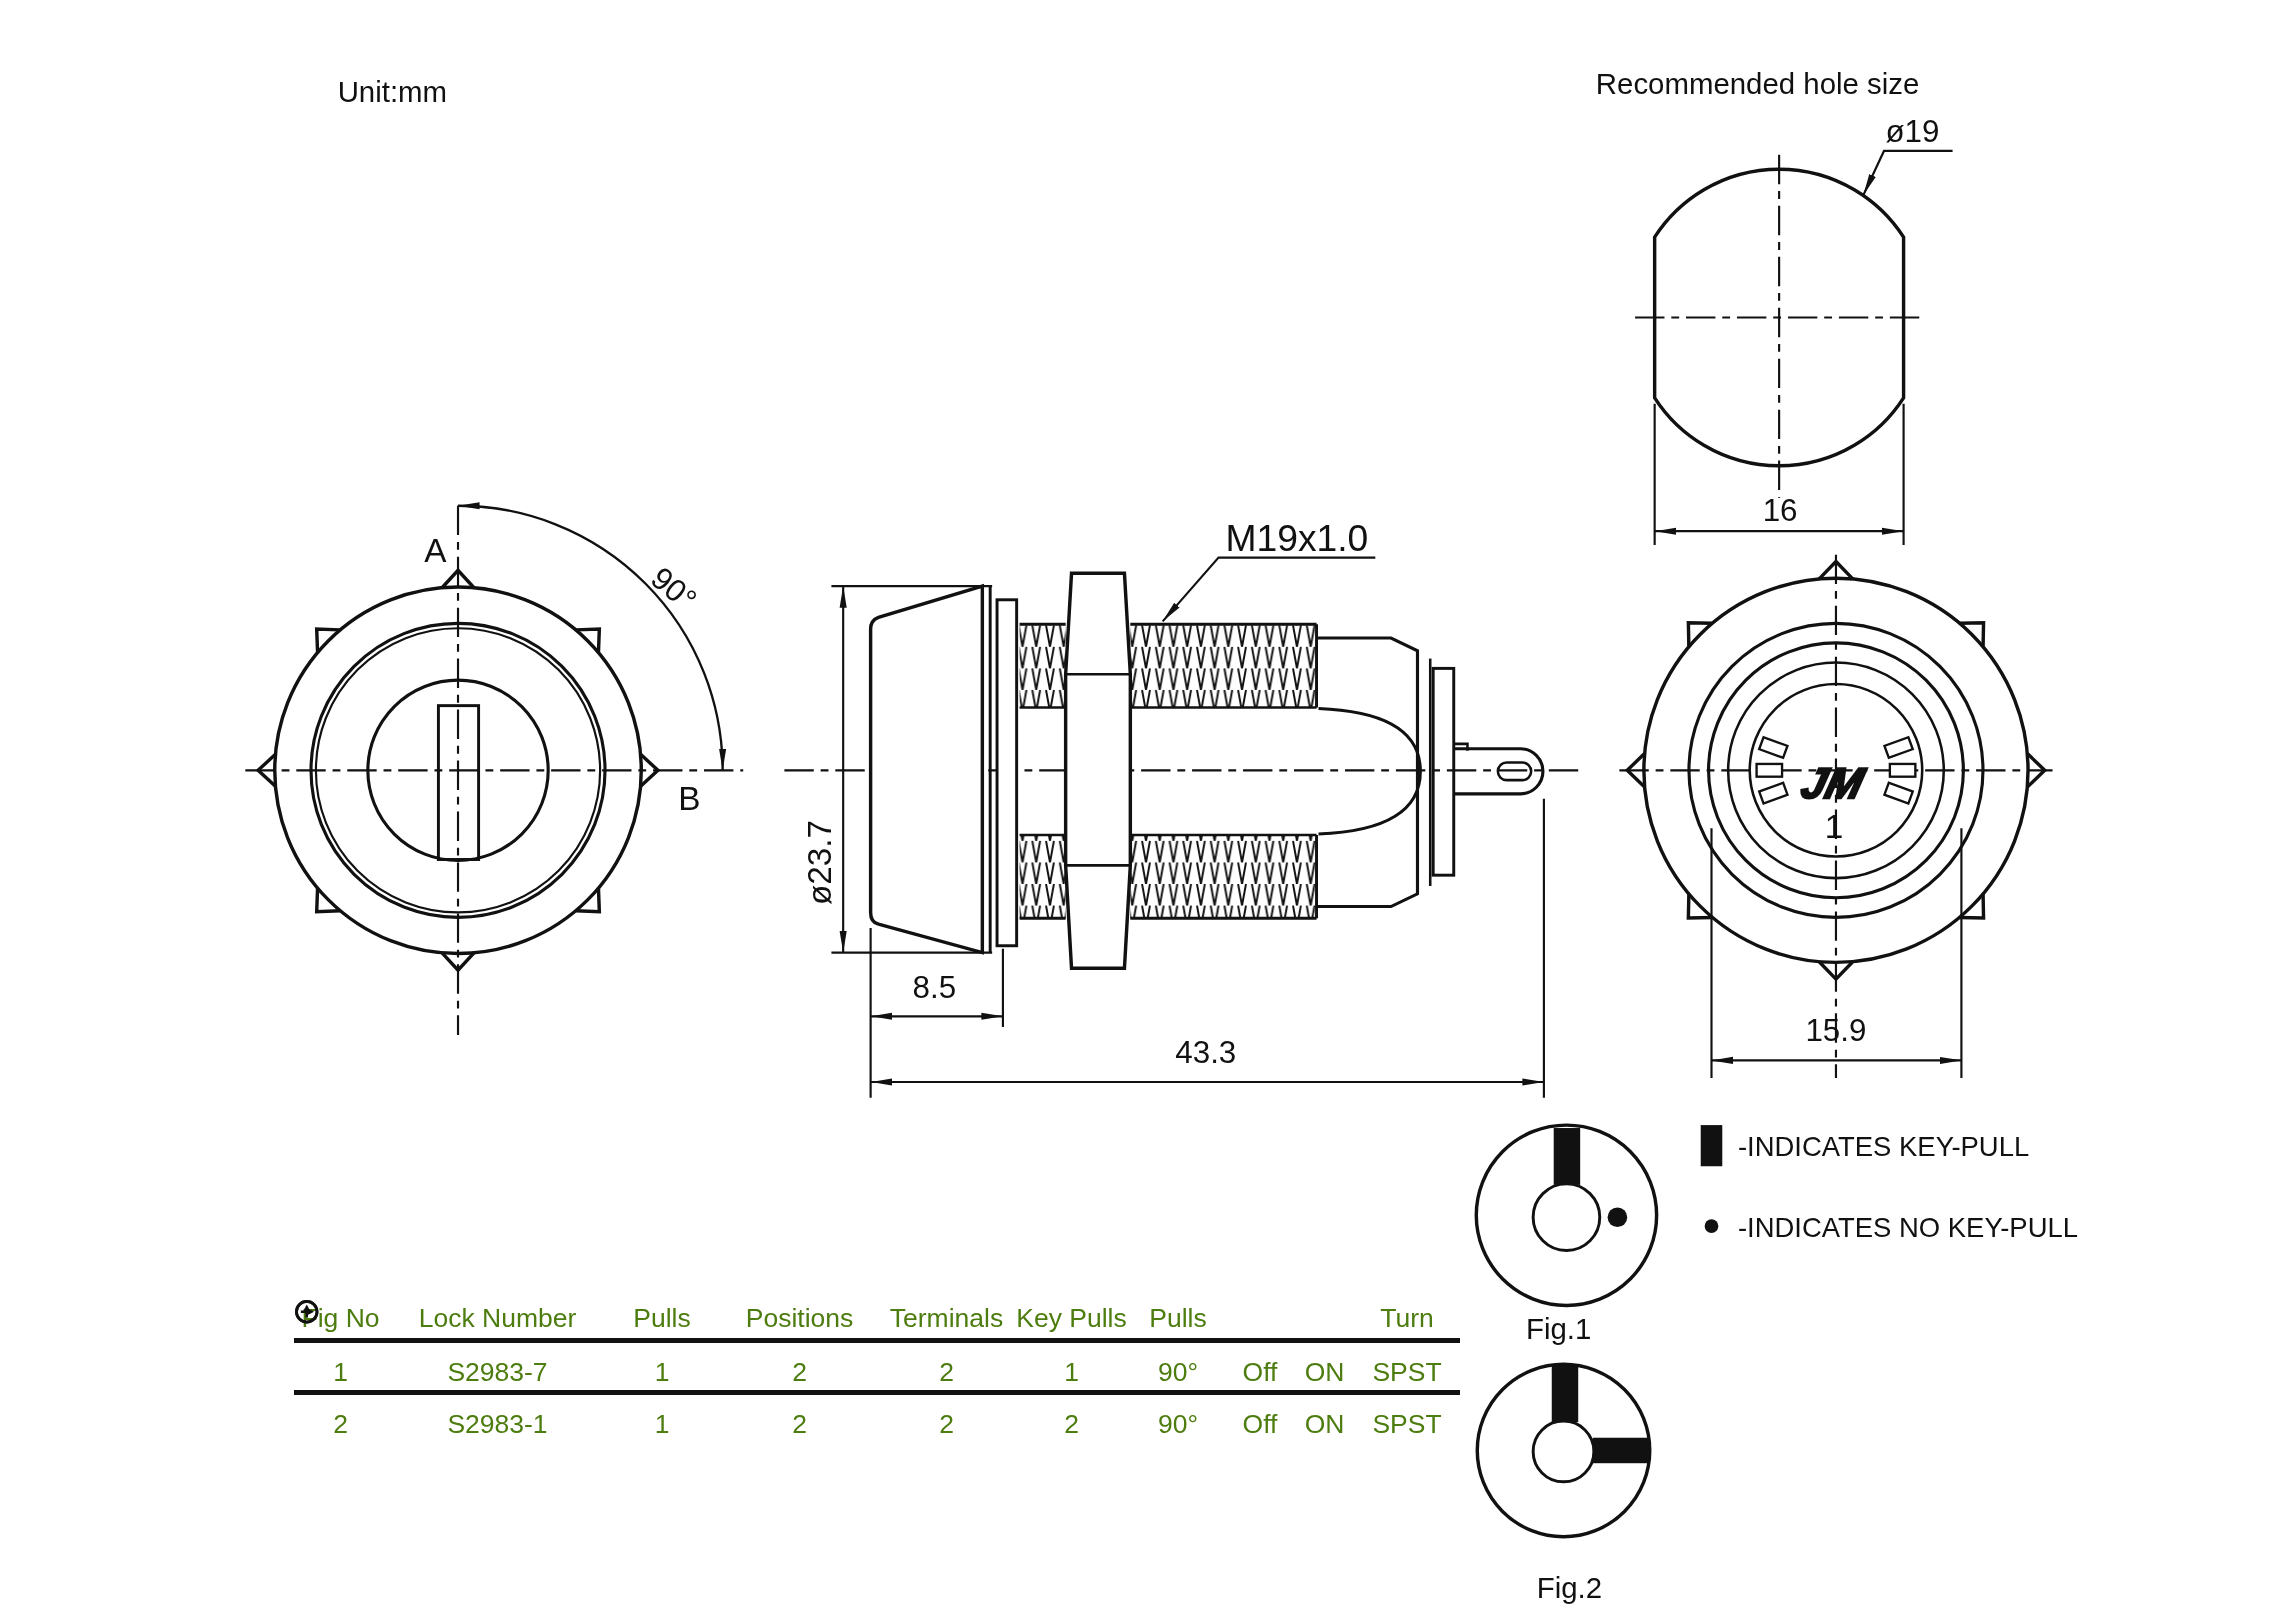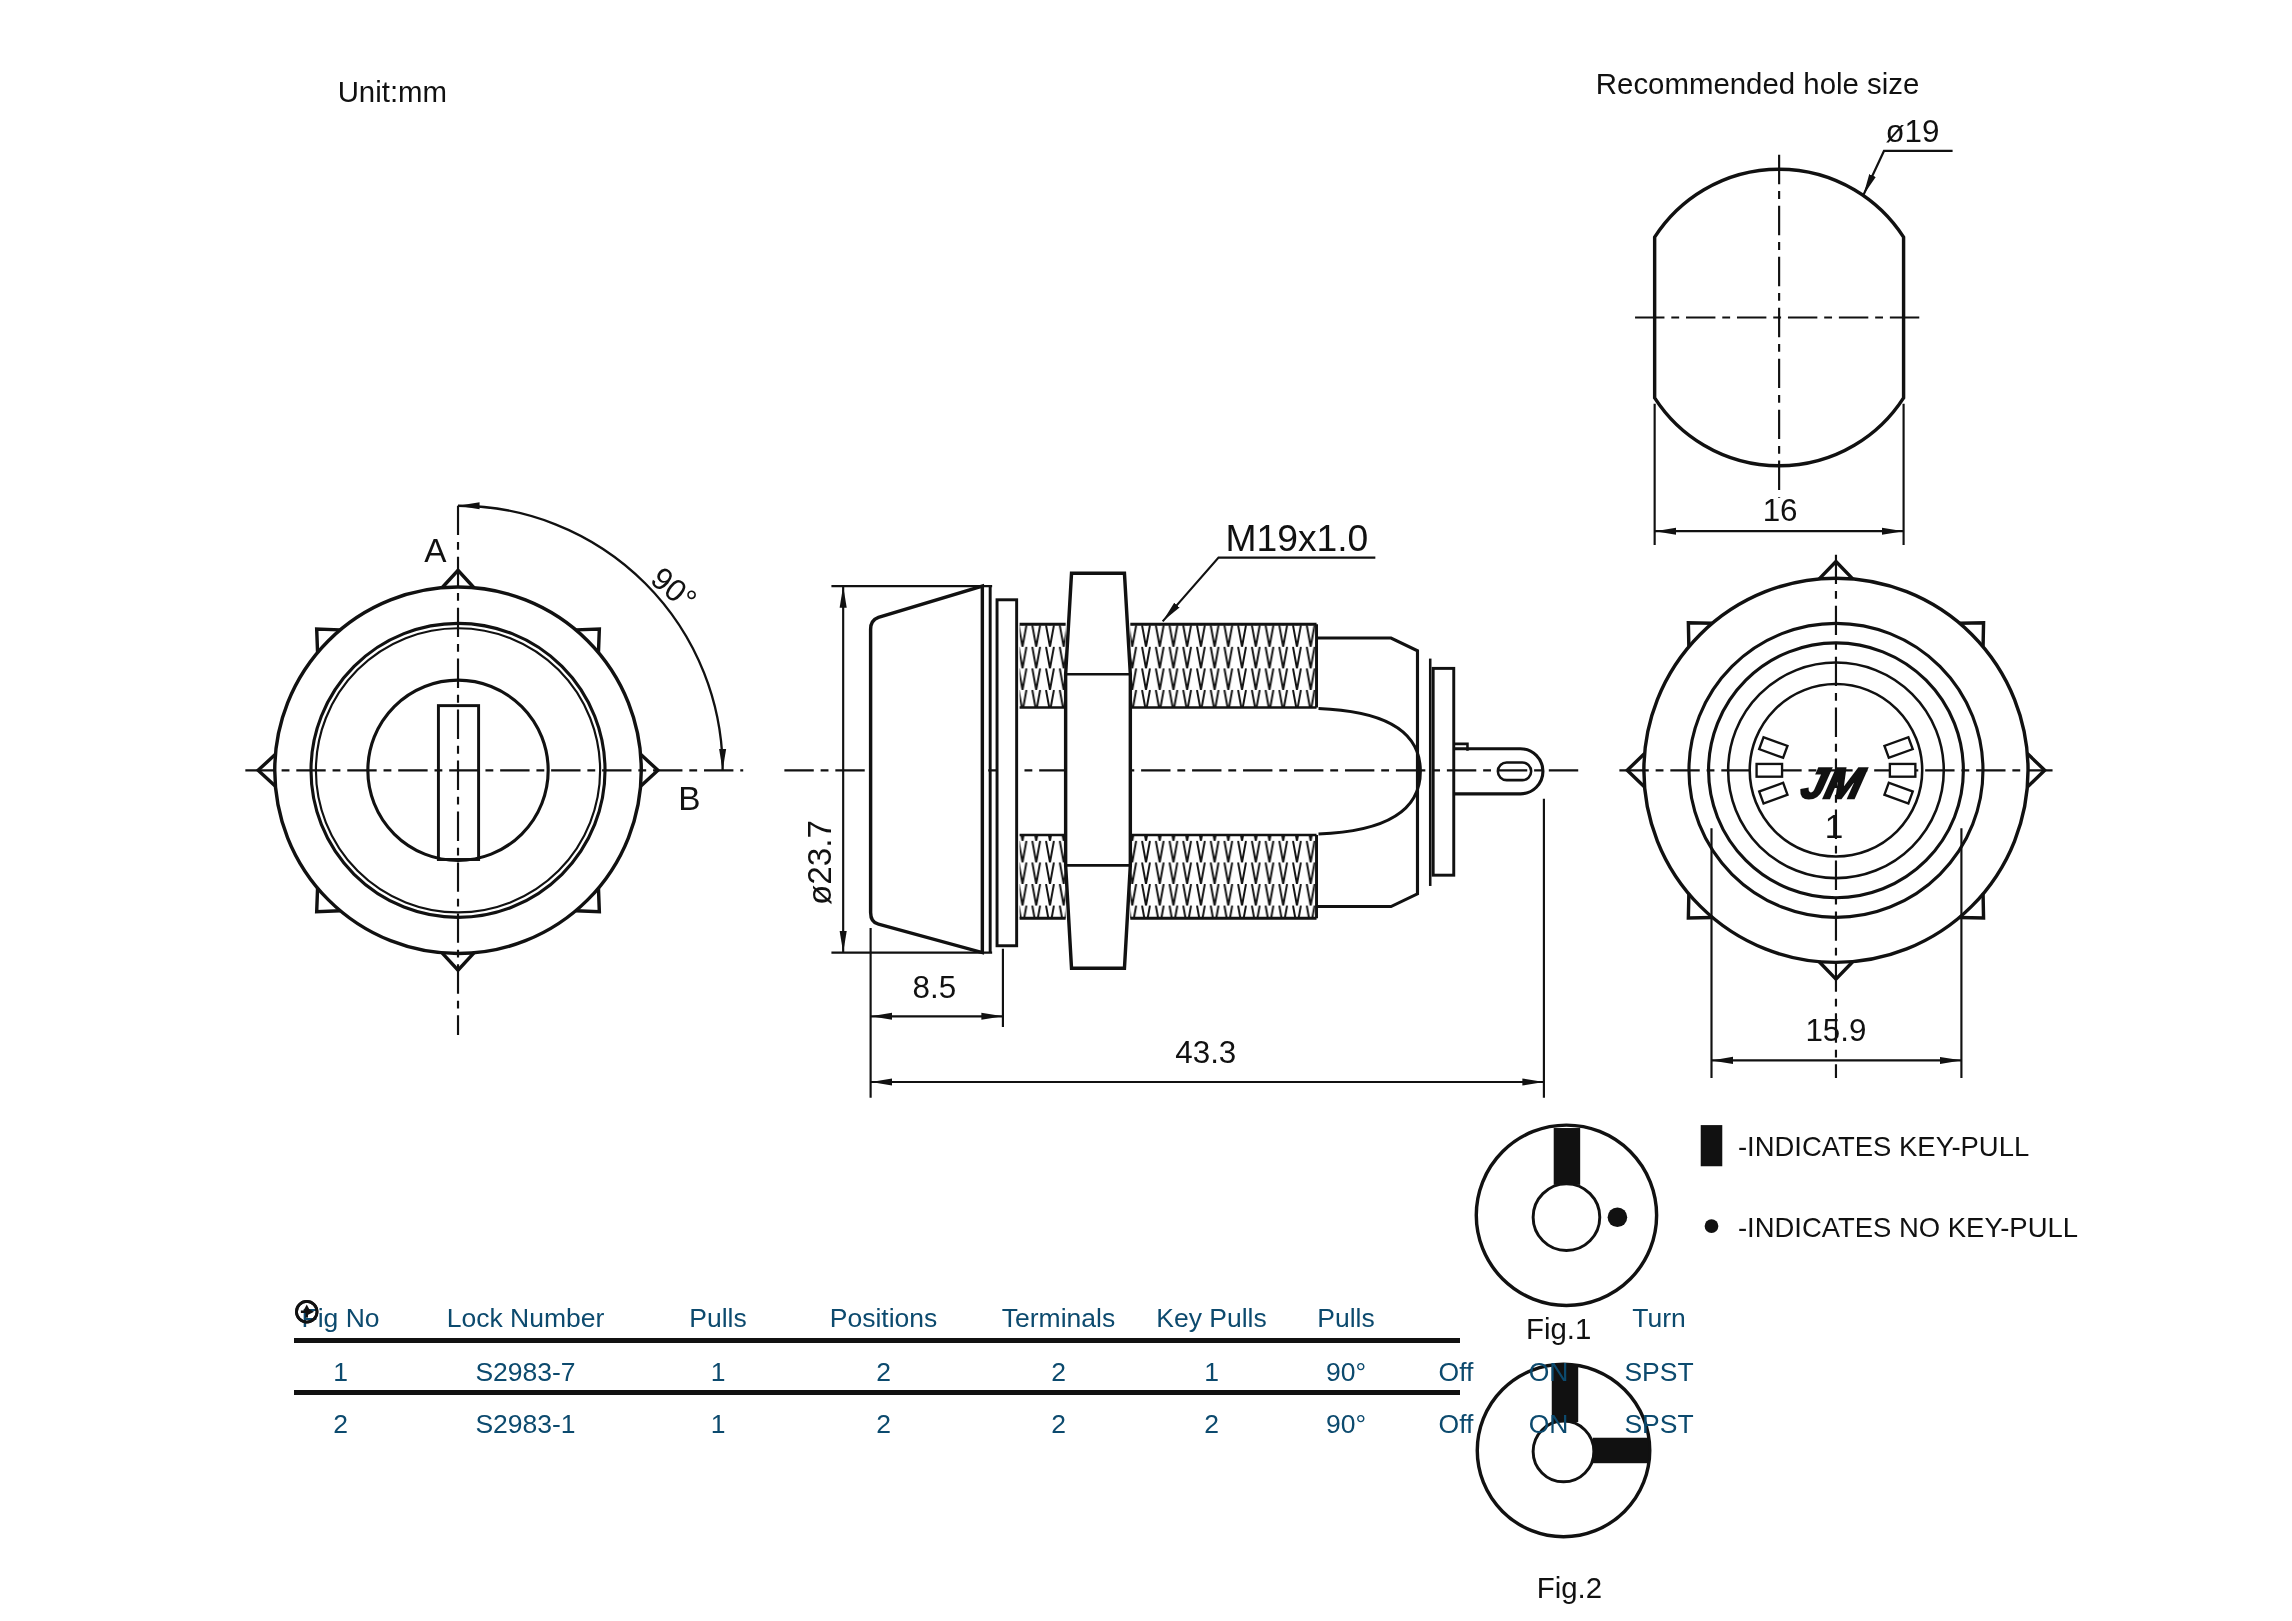--- a/index.html
+++ b/index.html
@@ -1,22 +1,22 @@
 <!DOCTYPE html>
 <html><head>
 <meta charset="utf-8">
 <style>
   html,body{margin:0;padding:0;background:#e8e8e8;}
   .sheet{position:relative;width:2293px;height:1621px;background:#ffffff;overflow:hidden;
-         font-family:"Liberation Sans", sans-serif;color:#0c4a6e;}
+         font-family:"Liberation Sans", sans-serif;color:#4d7c0f;}
   svg{position:absolute;left:0;top:0;}
   svg text{fill:#111;dominant-baseline:central;font-family:"Liberation Sans", sans-serif;}
   .tbl{position:absolute;left:294px;top:1299px;width:1166px;font-size:26.5px;}
   .trow{display:grid;grid-template-columns:93px 221px 108px 167px 127px 123px 90px 74px 55px 110px;
-        height:39px;align-items:center;gap:28px;}
+        height:39px;align-items:center;}
   .trow div{text-align:center;white-space:nowrap;}
   .tline{position:absolute;left:0;width:1166px;height:4.9px;background:#111;}
   .hdr{font-size:26.5px;}
   .cicon{display:inline-block;vertical-align:middle;}
 </style>
 </head>
 <body>
 
 <div class="sheet">
 

